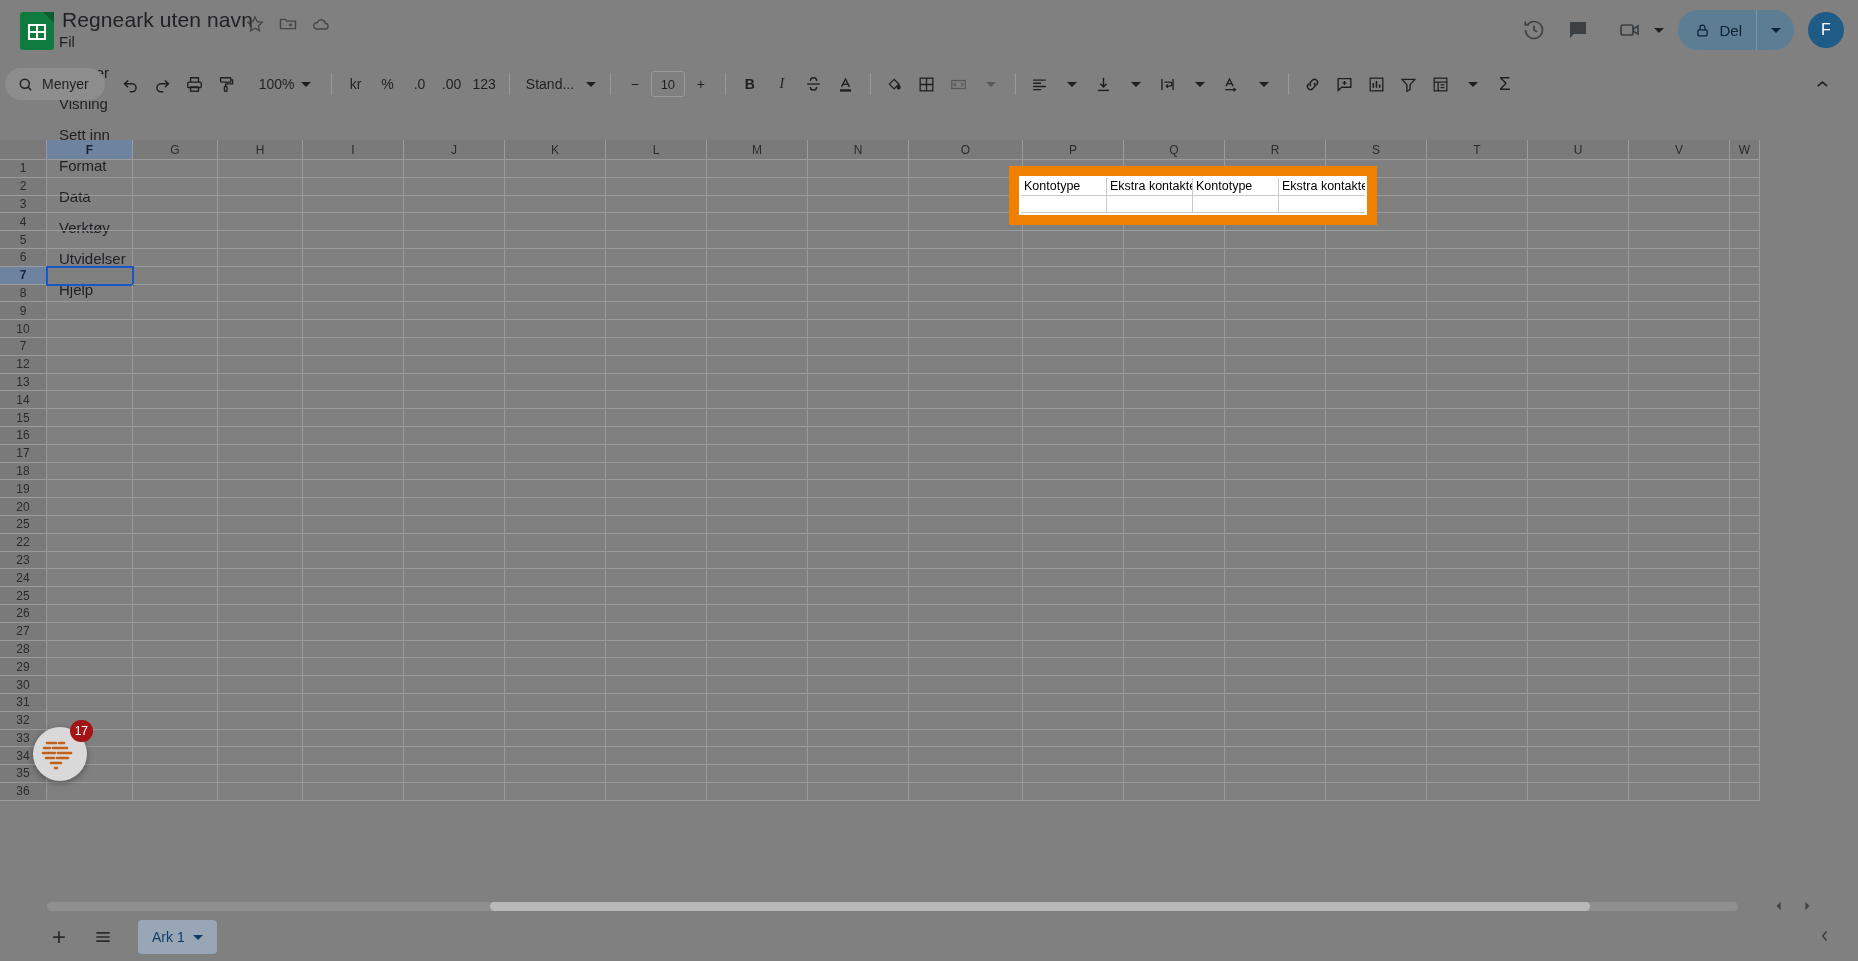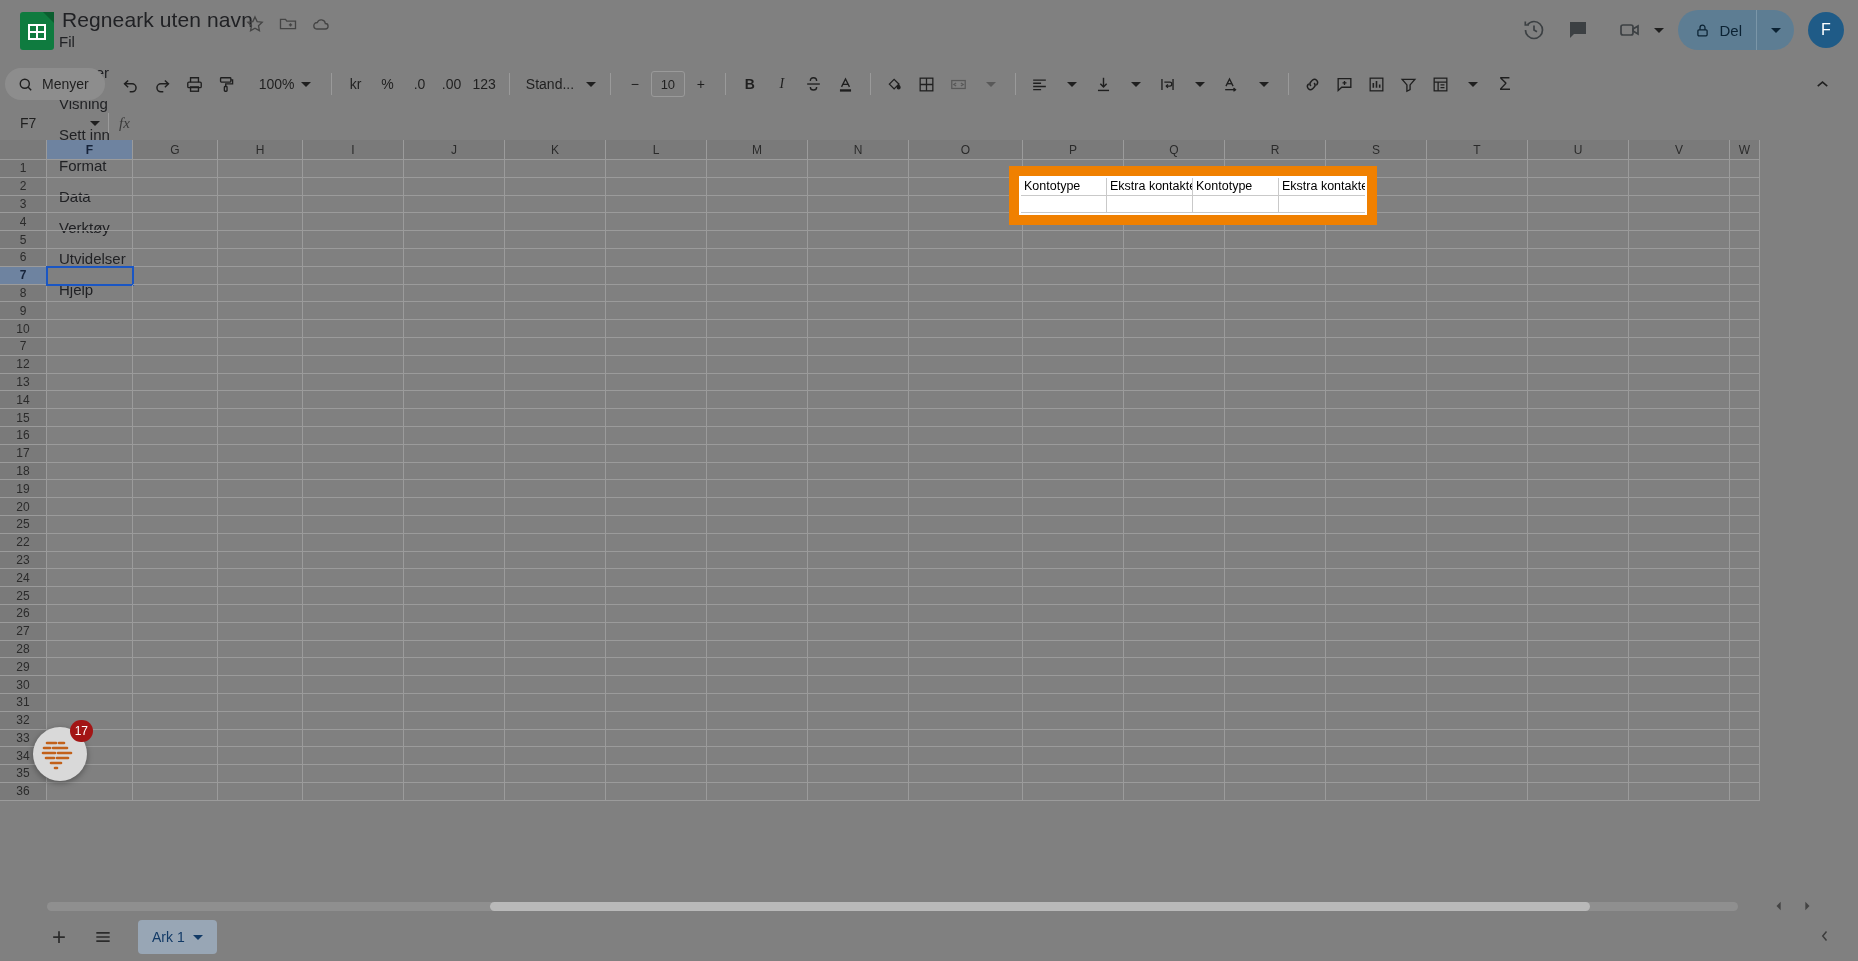--- a/index.html
+++ b/index.html
@@ -463,29 +463,20 @@
       </div>
     <div class="tb-btn" style="font-size:19px">Σ</div>
 
     <div class="tb-btn" style="position:absolute;right:20px">
       <svg viewBox="0 0 24 24" fill="none" stroke="currentColor" stroke-width="2">
           <path d="M6 14l6-5 6 5"></path>
         </svg>
     </div>
   </div>
 
-  <div class="formulabar">
-    <div class="namebox">
-      <span>F7</span>
-      <div class="caret-dn"></div>
-    </div>
-    <div class="fb-sep"></div>
-    <span class="fx">fx</span>
-    <div class="fb-input"></div>
-  </div>
 
   <div class="gridwrap">
     <div class="corner"></div>
     <div class="colhead-row" id="colheads">
         <div class="colhead sel" style="width: 86px;">F</div>
         <div class="colhead" style="width: 85px;">G</div>
         <div class="colhead" style="width: 85px;">H</div>
         <div class="colhead" style="width: 101px;">I</div>
         <div class="colhead" style="width: 101px;">J</div>
         <div class="colhead" style="width: 101px;">K</div>

